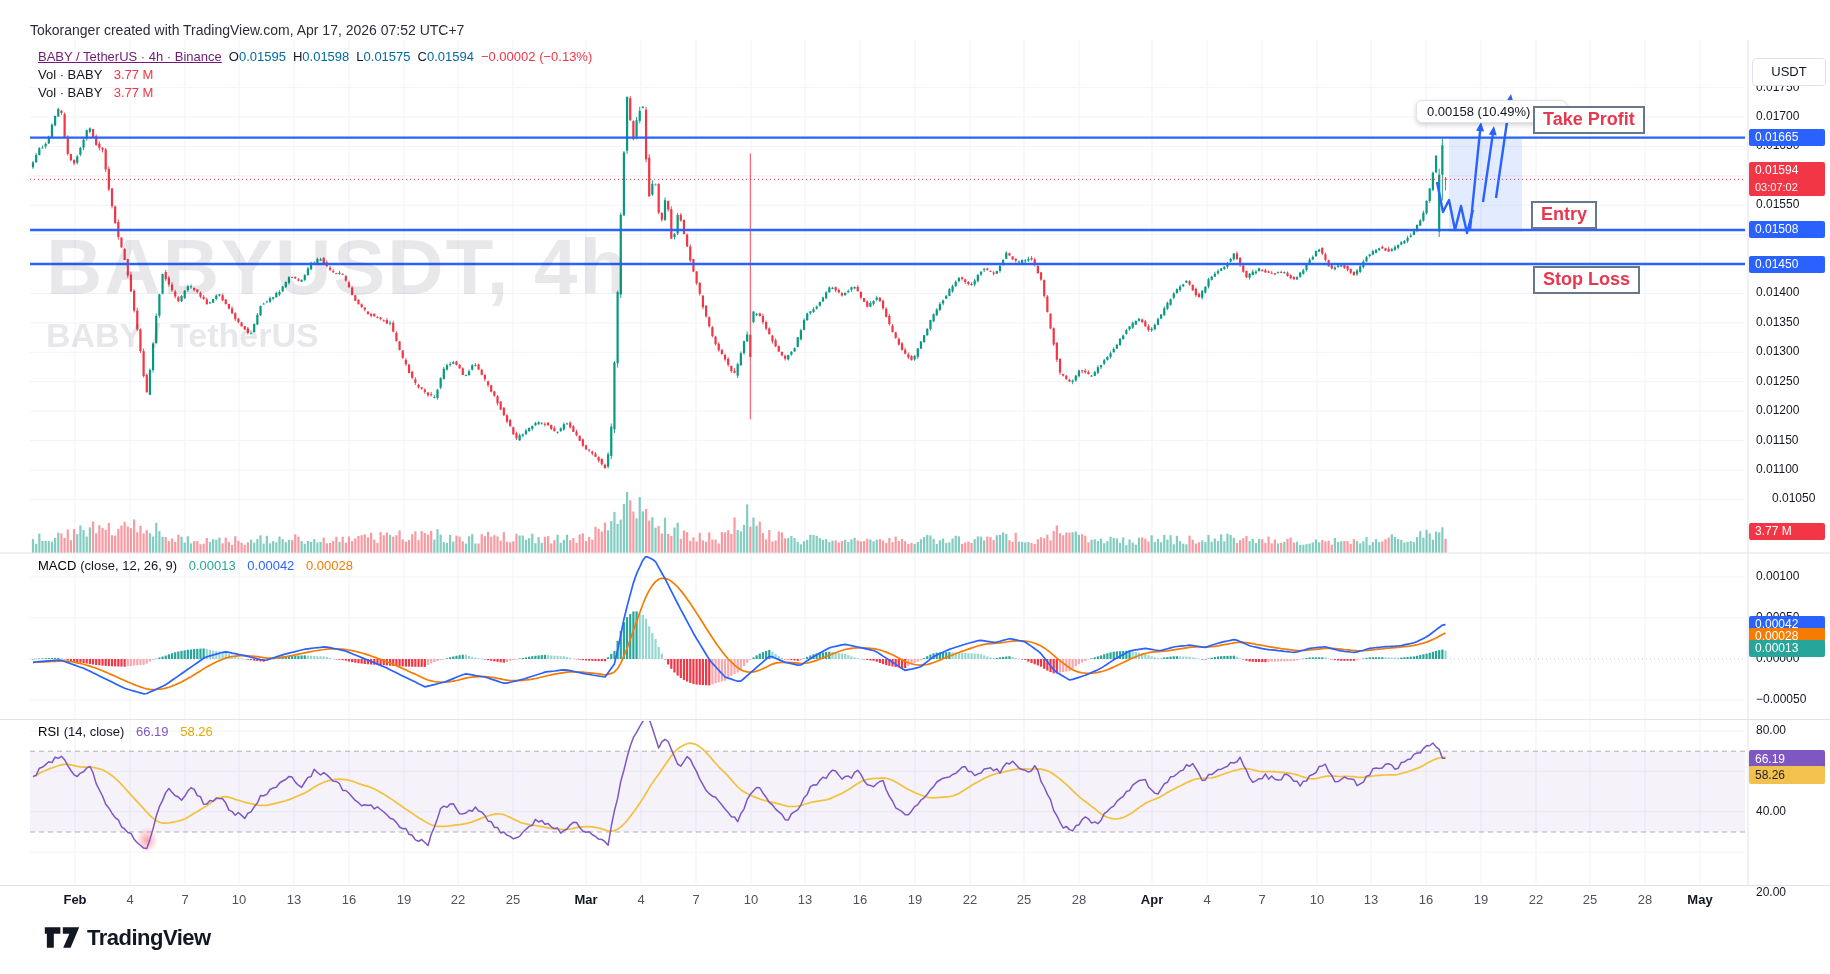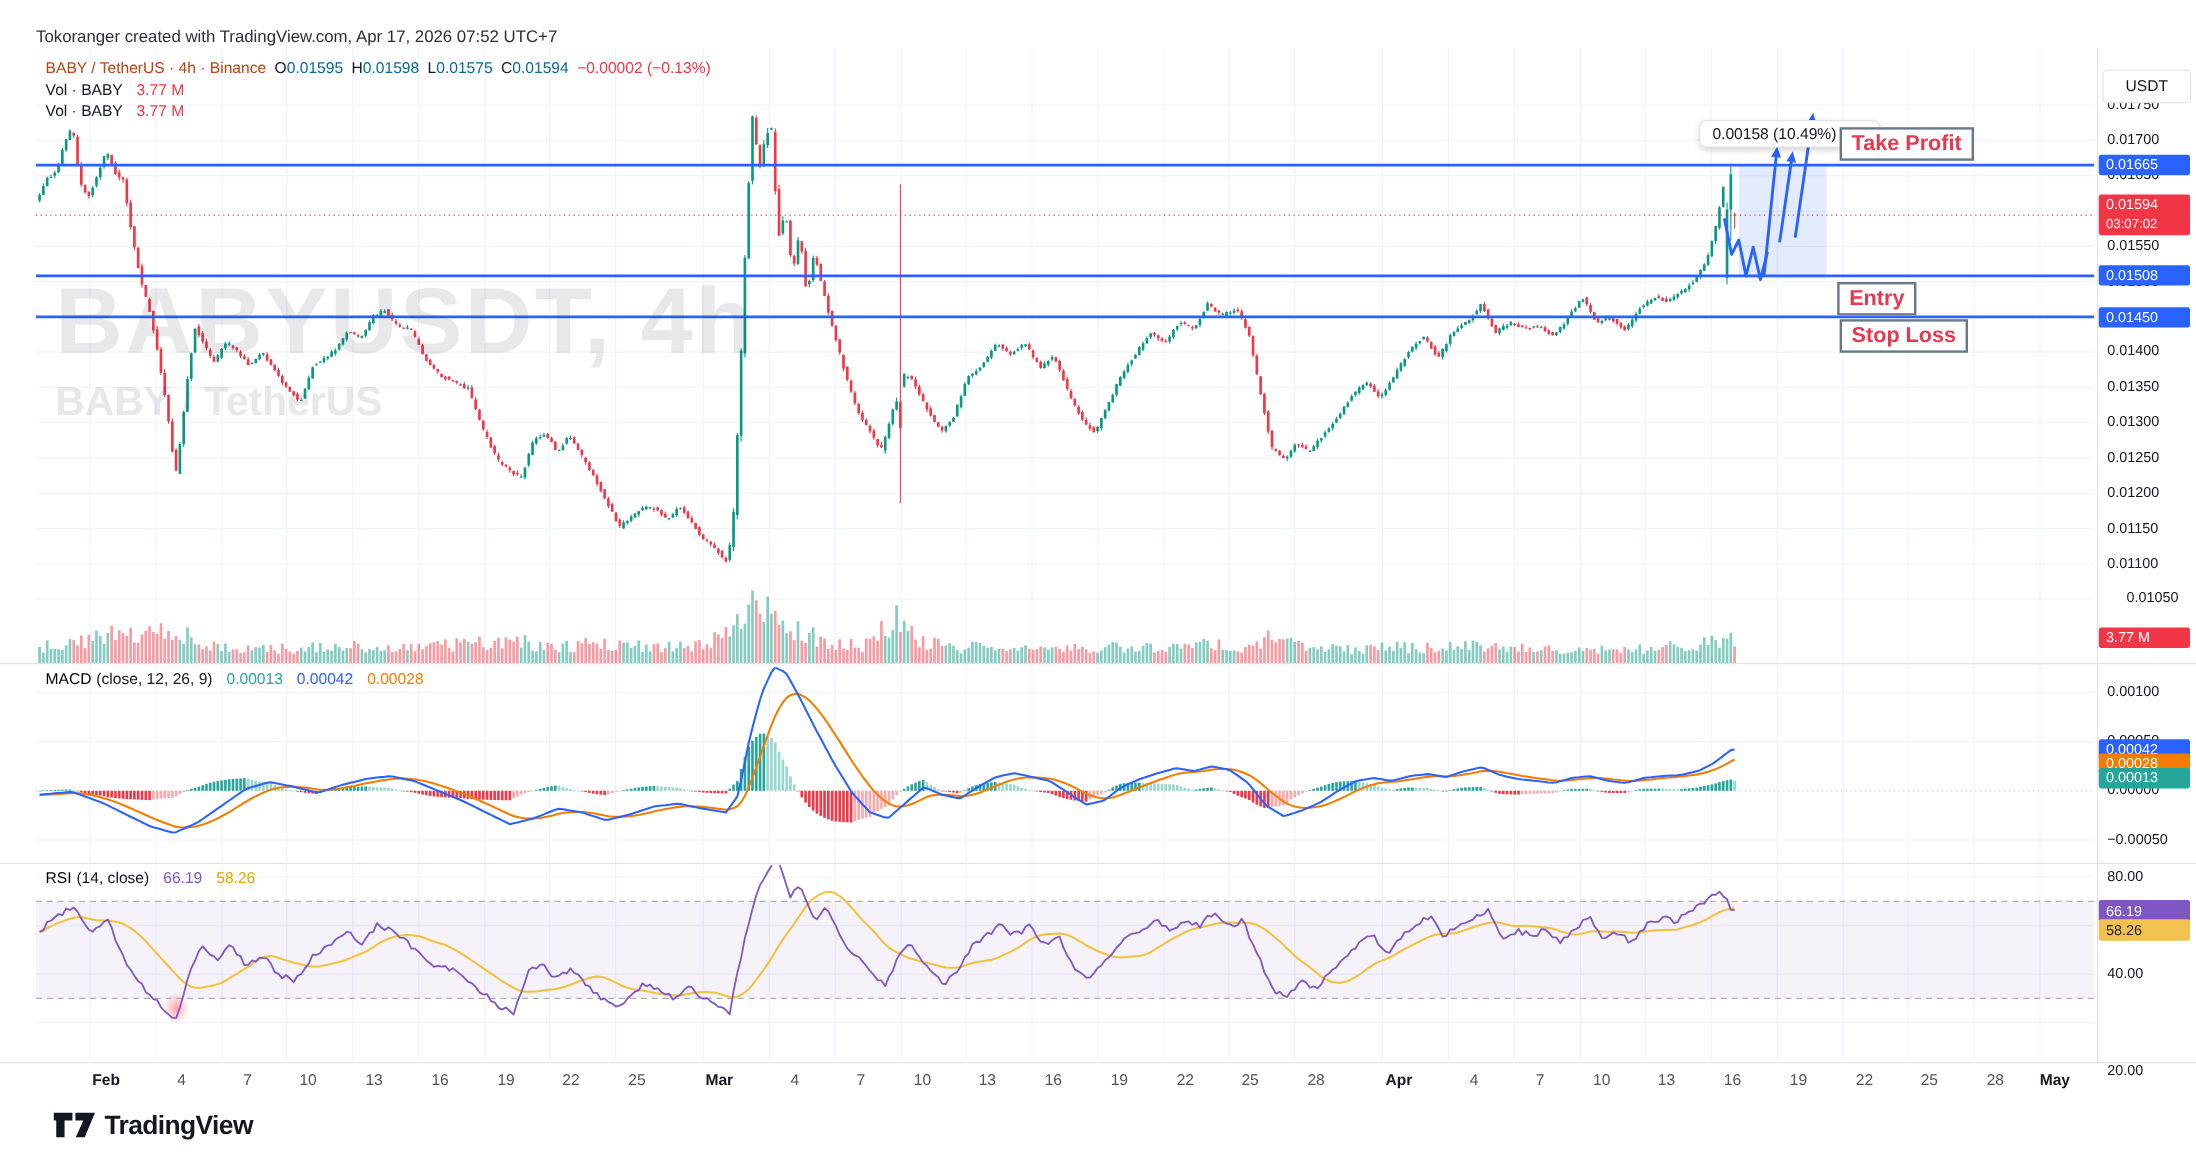--- a/index.html
+++ b/index.html
@@ -2,50 +2,50 @@
 <html><head>
 <meta charset="utf-8">
 <style>
   html,body{margin:0;padding:0;background:#fff;}
   .stage{position:relative;width:1830px;height:974px;background:#ffffff;overflow:hidden;
          font-family:"Liberation Sans",sans-serif;color:#131722;}
   #chart{position:absolute;left:0;top:0;z-index:1;}
   .credit{position:absolute;left:30px;top:22px;font-size:14px;color:#2a2e39;z-index:2;}
   .legend{position:absolute;left:38px;top:48px;z-index:2;font-size:13px;}
   .legend .row{height:18px;line-height:18px;white-space:nowrap;}
-  .sym{color:#c2410c;}
+  .sym{color:#701a75;text-decoration:underline;}
   .ok{color:#131722;margin-left:7px;}
   .ov{color:#0369a1;}
   .chg{color:#f23645;margin-left:7px;}
   .vlab{color:#131722;}
   .vval{color:#f23645;margin-left:8px;}
   .ind-legend{position:absolute;z-index:2;font-size:13px;white-space:nowrap;}
   .ind-legend .t{color:#000000;}
   .ind-legend .p{color:#131722;margin-left:4px;}
   .ind-legend span.val{margin-left:8px;}
   .c-teal{color:#26a69a;} .c-blue{color:#2962ff;} .c-orange{color:#f57c00;}
   .c-purple{color:#7e57c2;} .c-yellow{color:#e9a800;}
   .watermark{position:absolute;left:46px;width:1715px;text-align:left;z-index:1;pointer-events:none;}
   .wm1{top:222px;font-size:78px;font-weight:700;color:rgba(41,49,71,0.11);letter-spacing:2px;}
   .wm2{top:316px;font-size:34px;font-weight:600;color:rgba(41,49,71,0.11);}
   .measure-tip{position:absolute;left:1416px;top:100px;z-index:4;background:#fff;border:1px solid #e0e3eb;
       border-radius:6px;padding:3px 10px;font-size:13px;color:#131722;box-shadow:0 2px 5px rgba(0,0,0,.18);white-space:nowrap;}
   .trade-box{position:absolute;z-index:5;background:#fff;border:2px solid #66788a;padding:1px 8px 2px 8px;
       font-size:18px;font-weight:700;color:#e8384f;white-space:nowrap;}
   .tp-box{left:1533px;top:106px;}
-  .entry-box{left:1531px;top:201px;margin-top:34px;}
+  .entry-box{left:1531px;top:201px;}
   .sl-box{left:1533px;top:266px;}
   .scale-col{position:absolute;left:1748px;top:0;width:82px;height:768px;z-index:3;}
   .sl{position:absolute;left:8px;font-size:12px;color:#131722;z-index:1;white-space:nowrap;}
   .slc{position:absolute;left:1px;width:76px;font-size:12px;border-radius:2px;z-index:2;
        padding-left:6px;box-sizing:border-box;color:#fff;}
   .usdt-btn{position:absolute;left:1752px;top:58px;width:72px;height:26px;z-index:6;background:#fff;
       border:1px solid #e0e3eb;border-radius:4px;font-size:13px;color:#131722;text-align:center;line-height:26px;}
   .time-axis{position:absolute;left:0;top:886px;width:1748px;height:28px;z-index:2;}
-  .tick{position:absolute;top:6px;width:50px;text-align:right;font-size:13px;color:#50535e;}
+  .tick{position:absolute;top:6px;width:50px;text-align:center;font-size:13px;color:#50535e;}
   .tick.month{color:#131722;font-weight:700;}
   .tv-logo{position:absolute;left:44px;top:924px;z-index:2;display:flex;align-items:center;gap:7px;}
   .tv-logo .word{font-size:22px;font-weight:800;color:#131722;letter-spacing:-0.5px;}
 </style>
 </head>
 <body>
 
 <div class="stage">
   <svg id="chart" width="1830" height="974">
       <defs>

